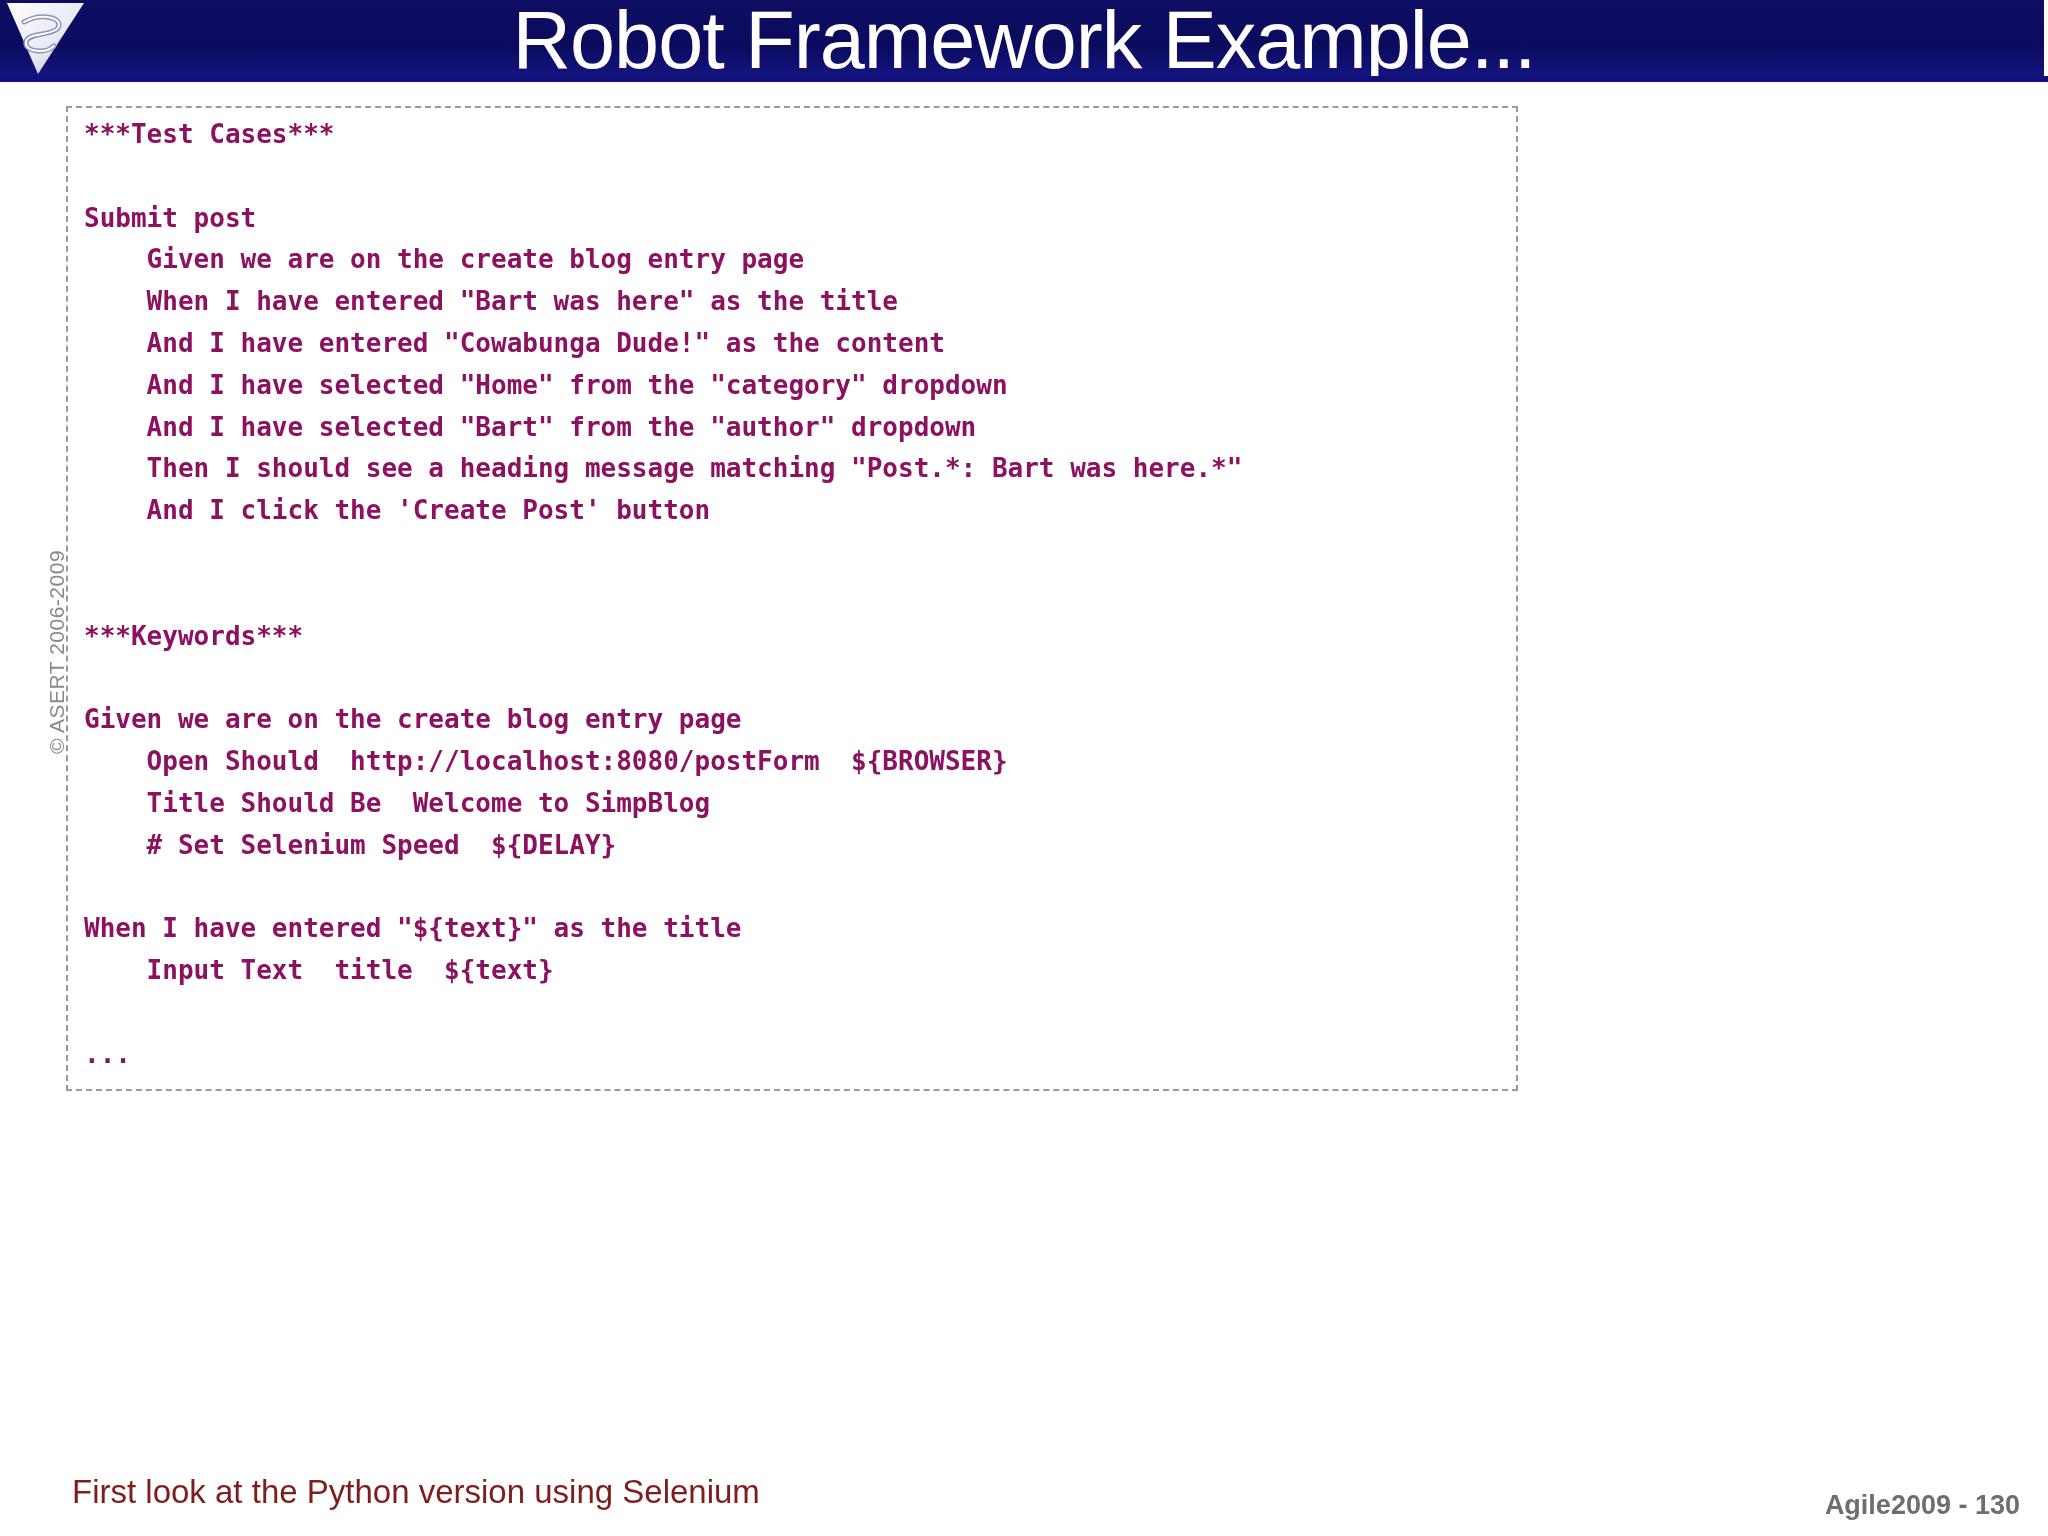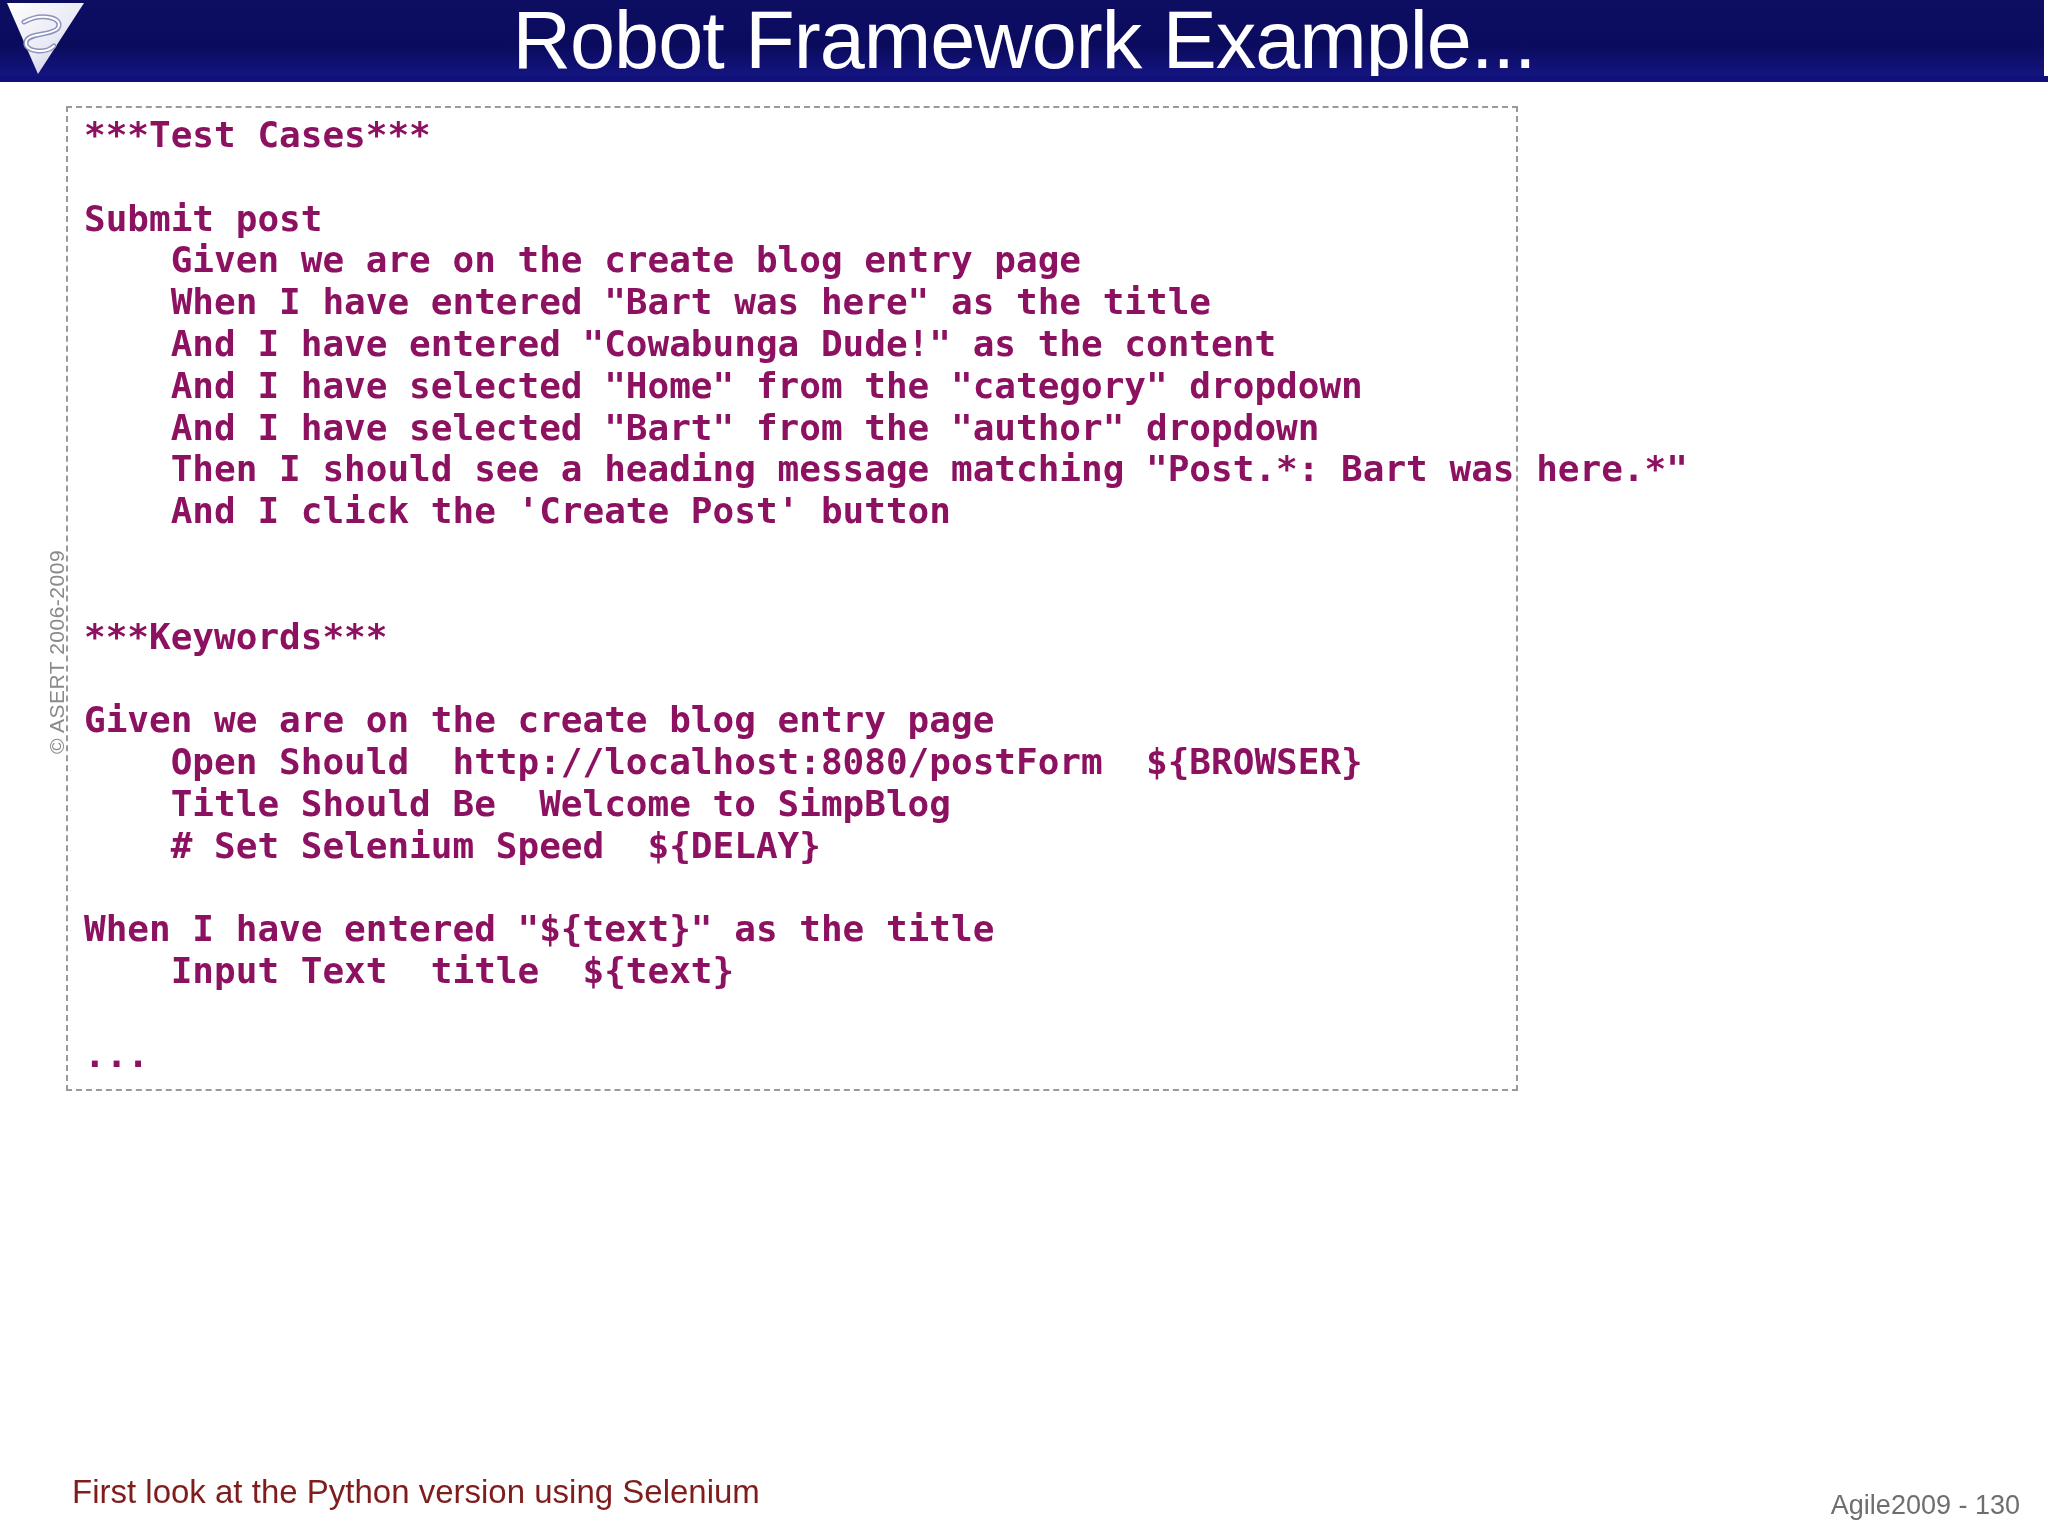--- a/index.html
+++ b/index.html
@@ -87,21 +87,21 @@
   }
   .code-inner {
     position: absolute;
     left: 16px;
     top: 6px;
     right: 4px;
   }
   .code-line {
     font-family: "DejaVu Sans Mono", "Liberation Mono", monospace;
     font-weight: bold;
-    font-size: 36px;
+    font-size: 26px;
     line-height: 41.8px;
     color: #8c1160;
     white-space: pre;
     letter-spacing: 0px;
   }
   .code-line.blank { color: transparent; }
 
   
   .footer-caption {
     position: absolute;
@@ -111,21 +111,21 @@
     font-family: "Liberation Sans", sans-serif;
     font-size: 33px;
     white-space: nowrap;
   }
   .footer-pageinfo {
     position: absolute;
     right: 28px;
     top: 1490px;
     color: #6e6e6e;
     font-family: "Liberation Sans", sans-serif;
-    font-weight: normal;
+    font-weight: bold;
     font-size: 27px;
     white-space: nowrap;
     margin-left: 40px;
   }
 </style>
 </head>
 <body>
 
 <div class="header-bar">
   <div class="header-title">Robot Framework Example...</div>

